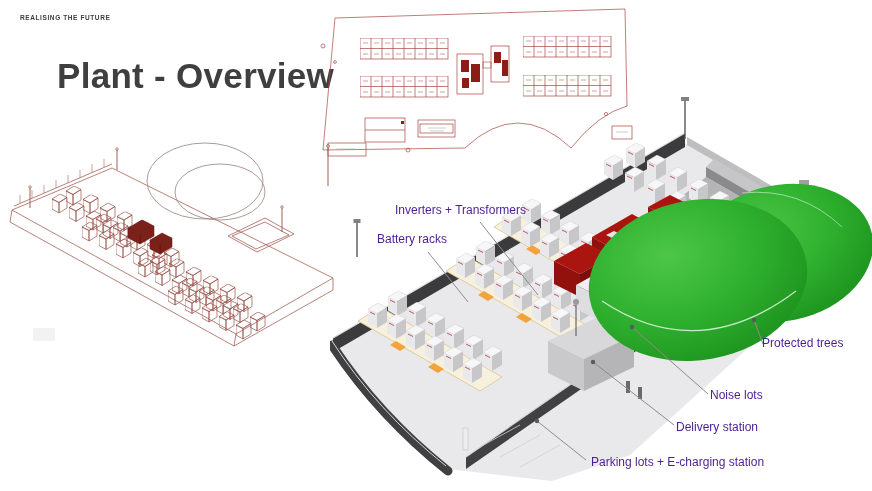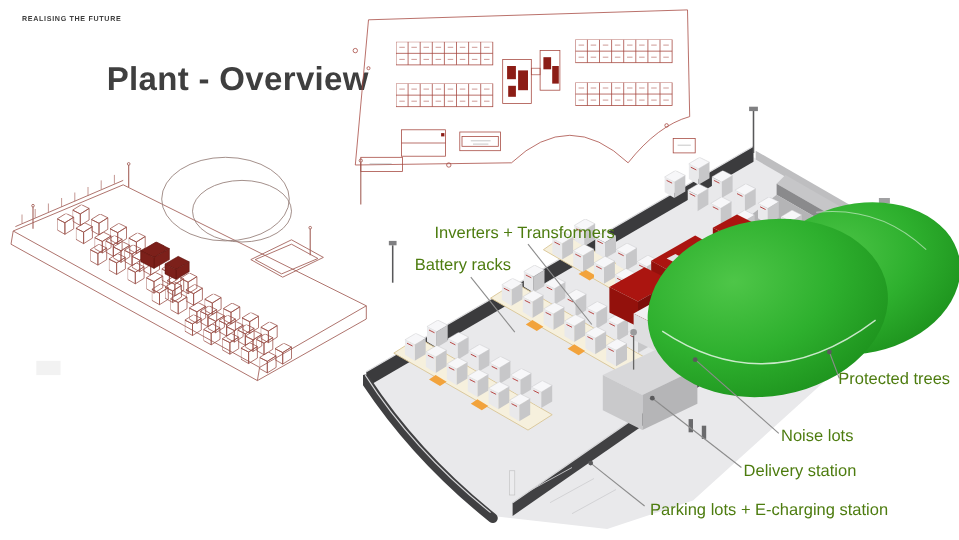--- a/index.html
+++ b/index.html
@@ -1,26 +1,26 @@
 <!DOCTYPE html>
 <html><head>
 <meta charset="utf-8">
 <style>
   html,body{margin:0;padding:0;background:#fff;}
   .slide{position:relative;width:872px;height:491px;background:#ffffff;overflow:hidden;
          font-family:"Liberation Sans",sans-serif;}
   .tagline{position:absolute;left:20px;top:14px;font-size:6.5px;font-weight:bold;
            letter-spacing:0.6px;color:#3d3d3d;}
-  .title{position:absolute;left:57px;top:56px;font-size:30px;font-weight:800;
-         letter-spacing:0.3px;color:#3f3f3f;margin-left:40px;}
+  .title{position:absolute;left:57px;top:56px;font-size:35px;font-weight:800;
+         letter-spacing:0.3px;color:#3f3f3f;}
   .brand{position:absolute;right:10px;top:0px;font-size:38px;font-weight:800;letter-spacing:-1px;}
   .brand .cc{color:#8dc63f;}
   .brand .e{color:#3daf2f;}
   .fig{position:absolute;}
-  .callout{position:absolute;font-size:15px;color:#4d7c0f;white-space:nowrap;line-height:1.1;}
+  .callout{position:absolute;font-size:12px;color:#4c1d95;white-space:nowrap;line-height:1.1;}
 </style>
 </head>
 <body>
 
 <div class="slide">
 
   <div class="tagline">REALISING THE FUTURE</div>
   <div class="title">Plant - Overview</div>
 
   <svg class="fig" style="left:318px;top:2px" width="322" height="168" viewBox="0 0 322 168">

